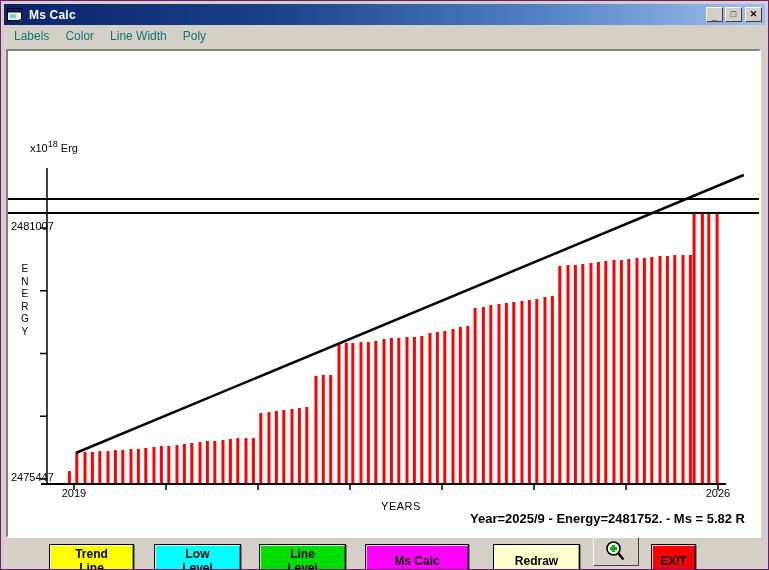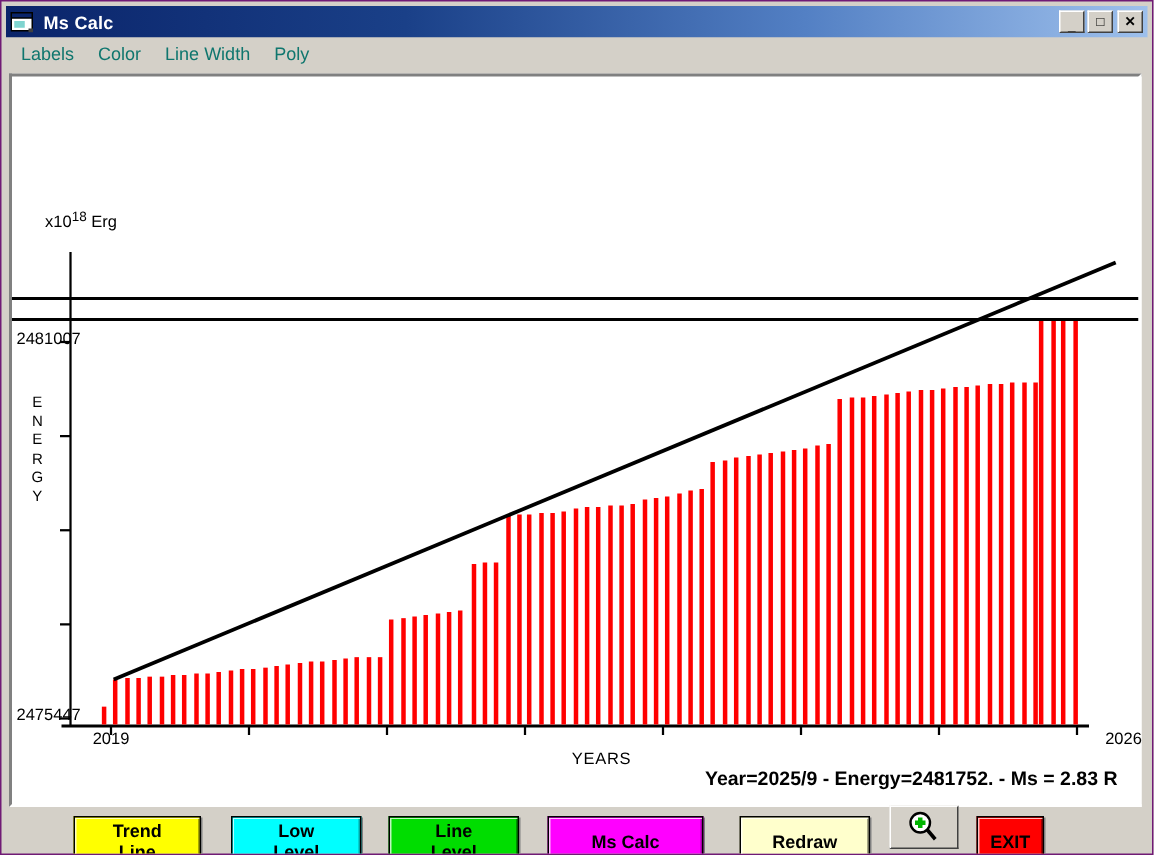--- a/index.html
+++ b/index.html
@@ -42,21 +42,21 @@
     border: 2px solid; border-color: #808080 #ffffff #ffffff #808080;
   }
   #chart-svg { position: absolute; left: 0; top: 0; }
   .chart-label { position: absolute; color: #000; font-size: 11px; }
   #unit-label   { left: 22px; top: 88px;  font-size: 11px; }
   #unit-label sup { font-size: 9px; }
   #y-axis-title { left: 13px; top: 212px; font-size: 10px; line-height: 12.5px; white-space: pre; text-align: center; }
   #y-tick-top    { left: 3px;  top: 169px; }
   #y-tick-bottom { left: 3px;  top: 420px; }
   #x-tick-2019 { left: 46px;  top: 436px; width: 40px; text-align: center; }
-  #x-tick-2026 { left: 690px; top: 436px; width: 40px; text-align: center; margin-left: 31px; }
+  #x-tick-2026 { left: 690px; top: 436px; width: 40px; text-align: center; }
   #x-axis-title { left: 373px; top: 449px; width: 40px; text-align: center; letter-spacing: .5px; }
   #status-line {
     position: absolute; right: 14px; top: 460px;
     font-size: 13px; font-weight: bold; color: #000;
   }
   
   .tool-btn {
     position: absolute; top: 543px; height: 20px;
     border: 1px solid #000;
     box-shadow: inset 1px 1px 0 rgba(255,255,255,.75), inset -1px -1px 0 rgba(0,0,0,.35), 1px 1px 0 #808080;
@@ -225,21 +225,21 @@
 N
 E
 R
 G
 Y</div>
     <div class="chart-label" id="y-tick-top">2481007</div>
     <div class="chart-label" id="y-tick-bottom">2475447</div>
     <div class="chart-label" id="x-tick-2019">2019</div>
     <div class="chart-label" id="x-tick-2026">2026</div>
     <div class="chart-label" id="x-axis-title">YEARS</div>
-    <div id="status-line">Year=2025/9 - Energy=2481752. - Ms = 2.83 R</div>
+    <div id="status-line">Year=2025/9 - Energy=2481752. - Ms = 5.82 R</div>
   </div>
 
   <div id="button-row">
     <button id="zoom-tool-button">
       <svg width="24" height="24" viewBox="0 0 24 24">
         <circle cx="9.5" cy="8.5" r="6.5" fill="#ffffff" stroke="#000000" stroke-width="1.6"></circle>
         <path d="M9.5 5 L9.5 12 M6 8.5 L13 8.5" stroke="#00b400" stroke-width="3" stroke-linecap="butt"></path>
         <path d="M14 13 L19.5 19.5" stroke="#000000" stroke-width="2.4"></path>
       </svg>
     </button>

